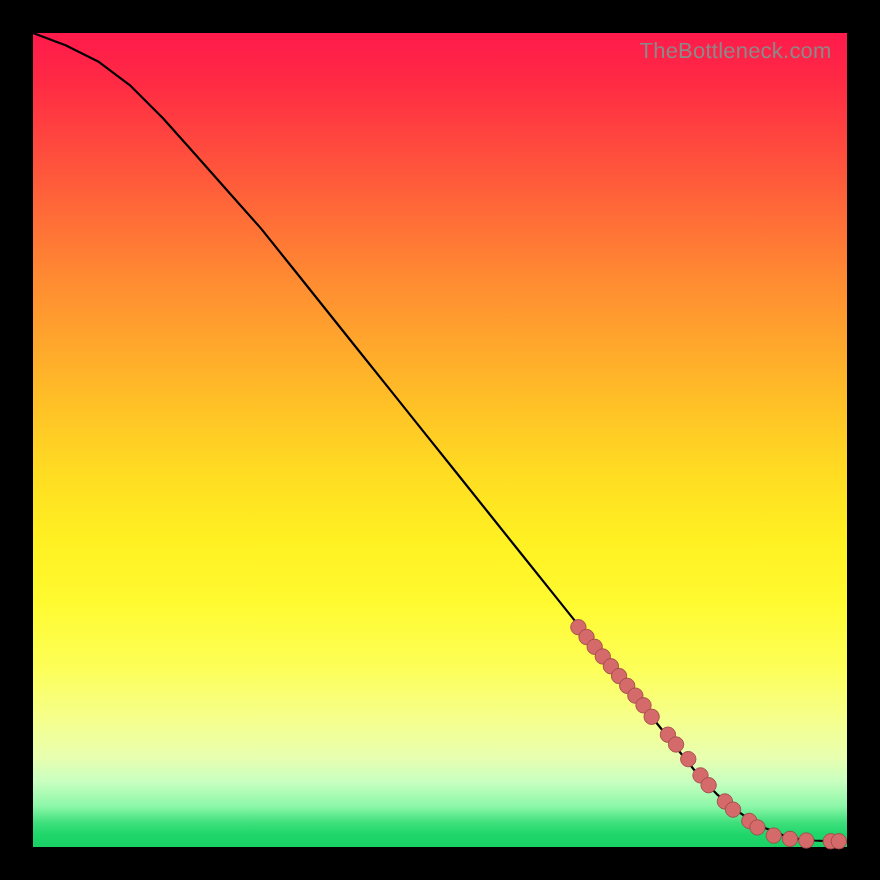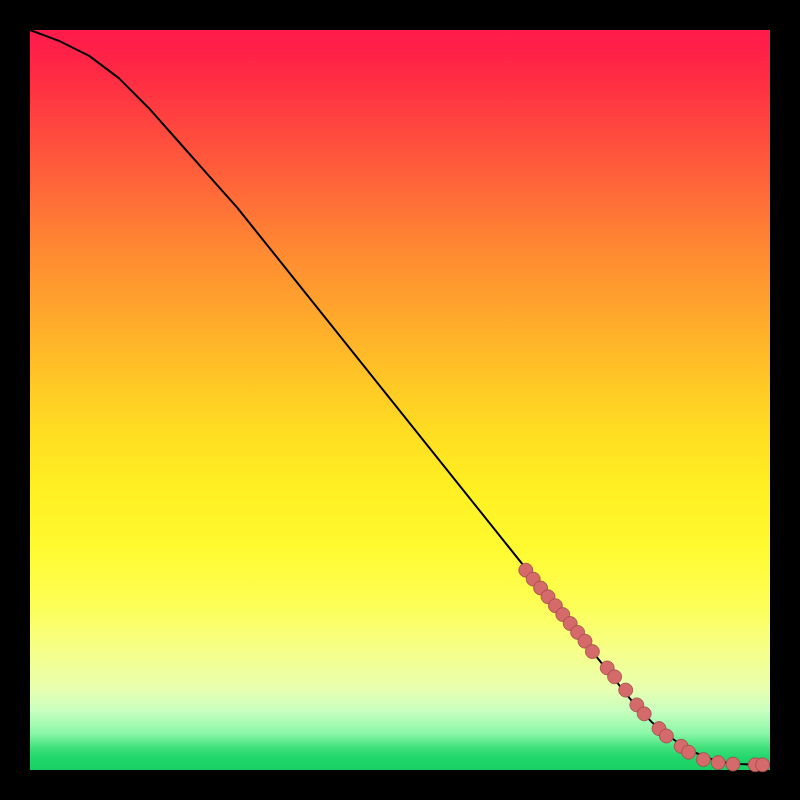--- a/index.html
+++ b/index.html
@@ -73,20 +73,21 @@
     fill: #d46a6a;
     stroke: #a04848;
     stroke-width: 0.8;
   }
 </style>
 </head>
 <body>
 
 <div class="frame">
   <div class="plot">
+    <div class="watermark">TheBottleneck.com</div>
     <svg class="overlay" viewBox="0 0 740 740">
       <path id="curve-path" class="curve" d="M0.0 0.0 L29.6 11.1 L59.2 25.9 L88.8 48.1 L118.4 77.7 L148.0 111.0 L177.6 144.3 L207.2 177.6 L236.8 214.6 L266.4 251.6 L296.0 288.6 L325.6 325.6 L355.2 362.6 L384.8 399.6 L414.4 436.6 L444.0 473.6 L473.6 510.6 L503.2 547.6 L532.8 584.6 L562.4 621.6 L592.0 658.6 L606.8 677.1 L621.6 691.9 L636.4 704.5 L651.2 714.8 L666.0 723.0 L680.8 728.9 L695.6 732.6 L710.4 734.1 L725.2 734.8 L740.0 734.8"></path>
       <g id="dots">
           <circle cx="495.8" cy="540.2" r="7" class="dot"></circle>
           <circle cx="503.2" cy="549.1" r="7" class="dot"></circle>
           <circle cx="510.6" cy="558.0" r="7" class="dot"></circle>
           <circle cx="518.0" cy="566.8" r="7" class="dot"></circle>
           <circle cx="525.4" cy="575.7" r="7" class="dot"></circle>
           <circle cx="532.8" cy="584.6" r="7" class="dot"></circle>
           <circle cx="540.2" cy="593.5" r="7" class="dot"></circle>

